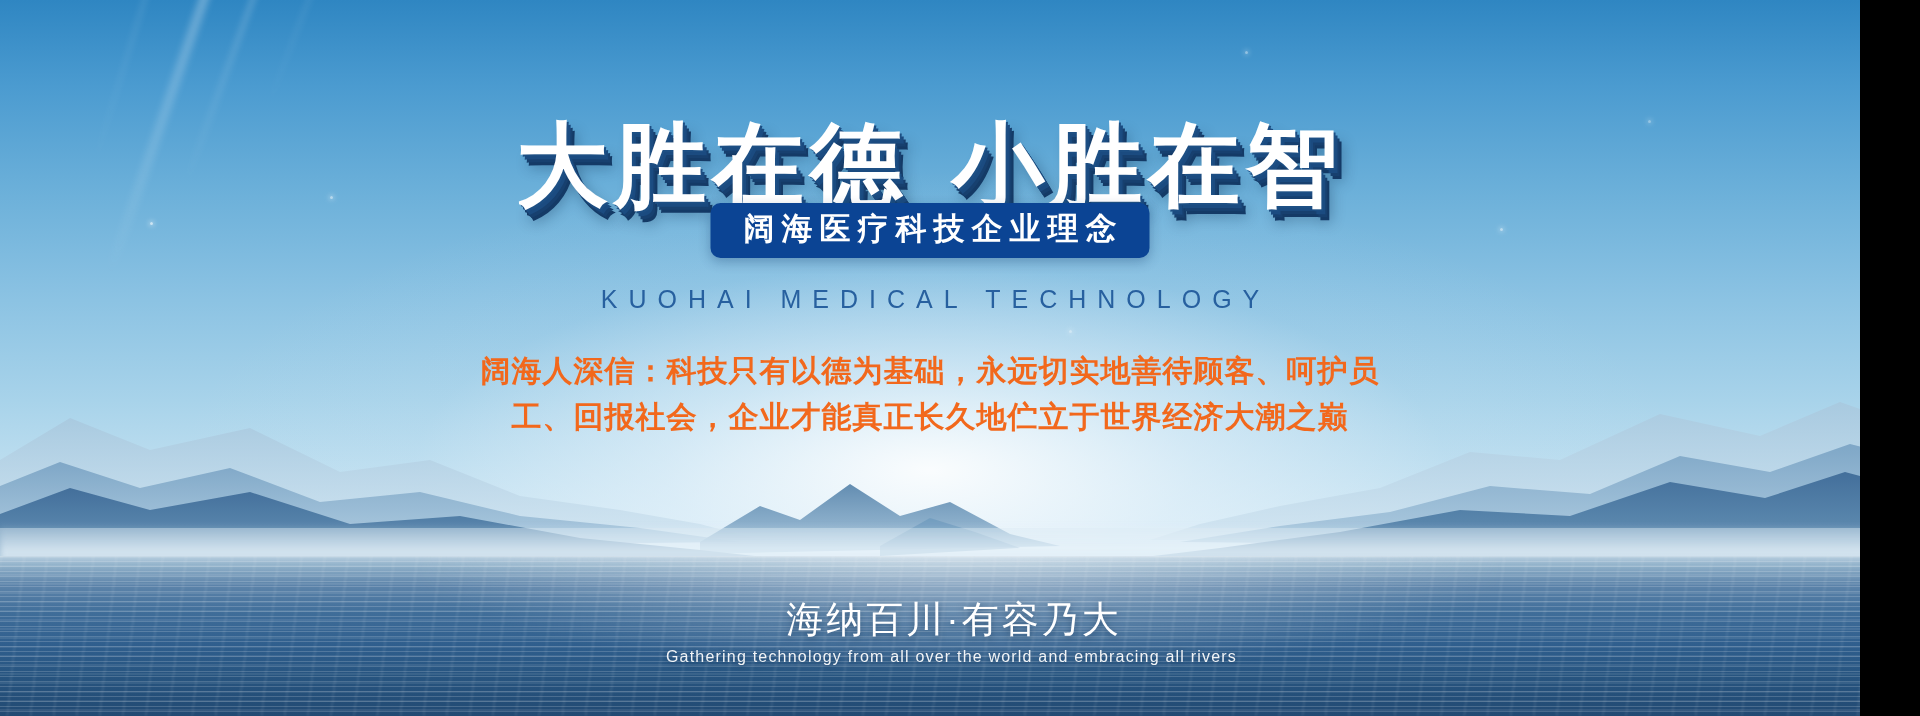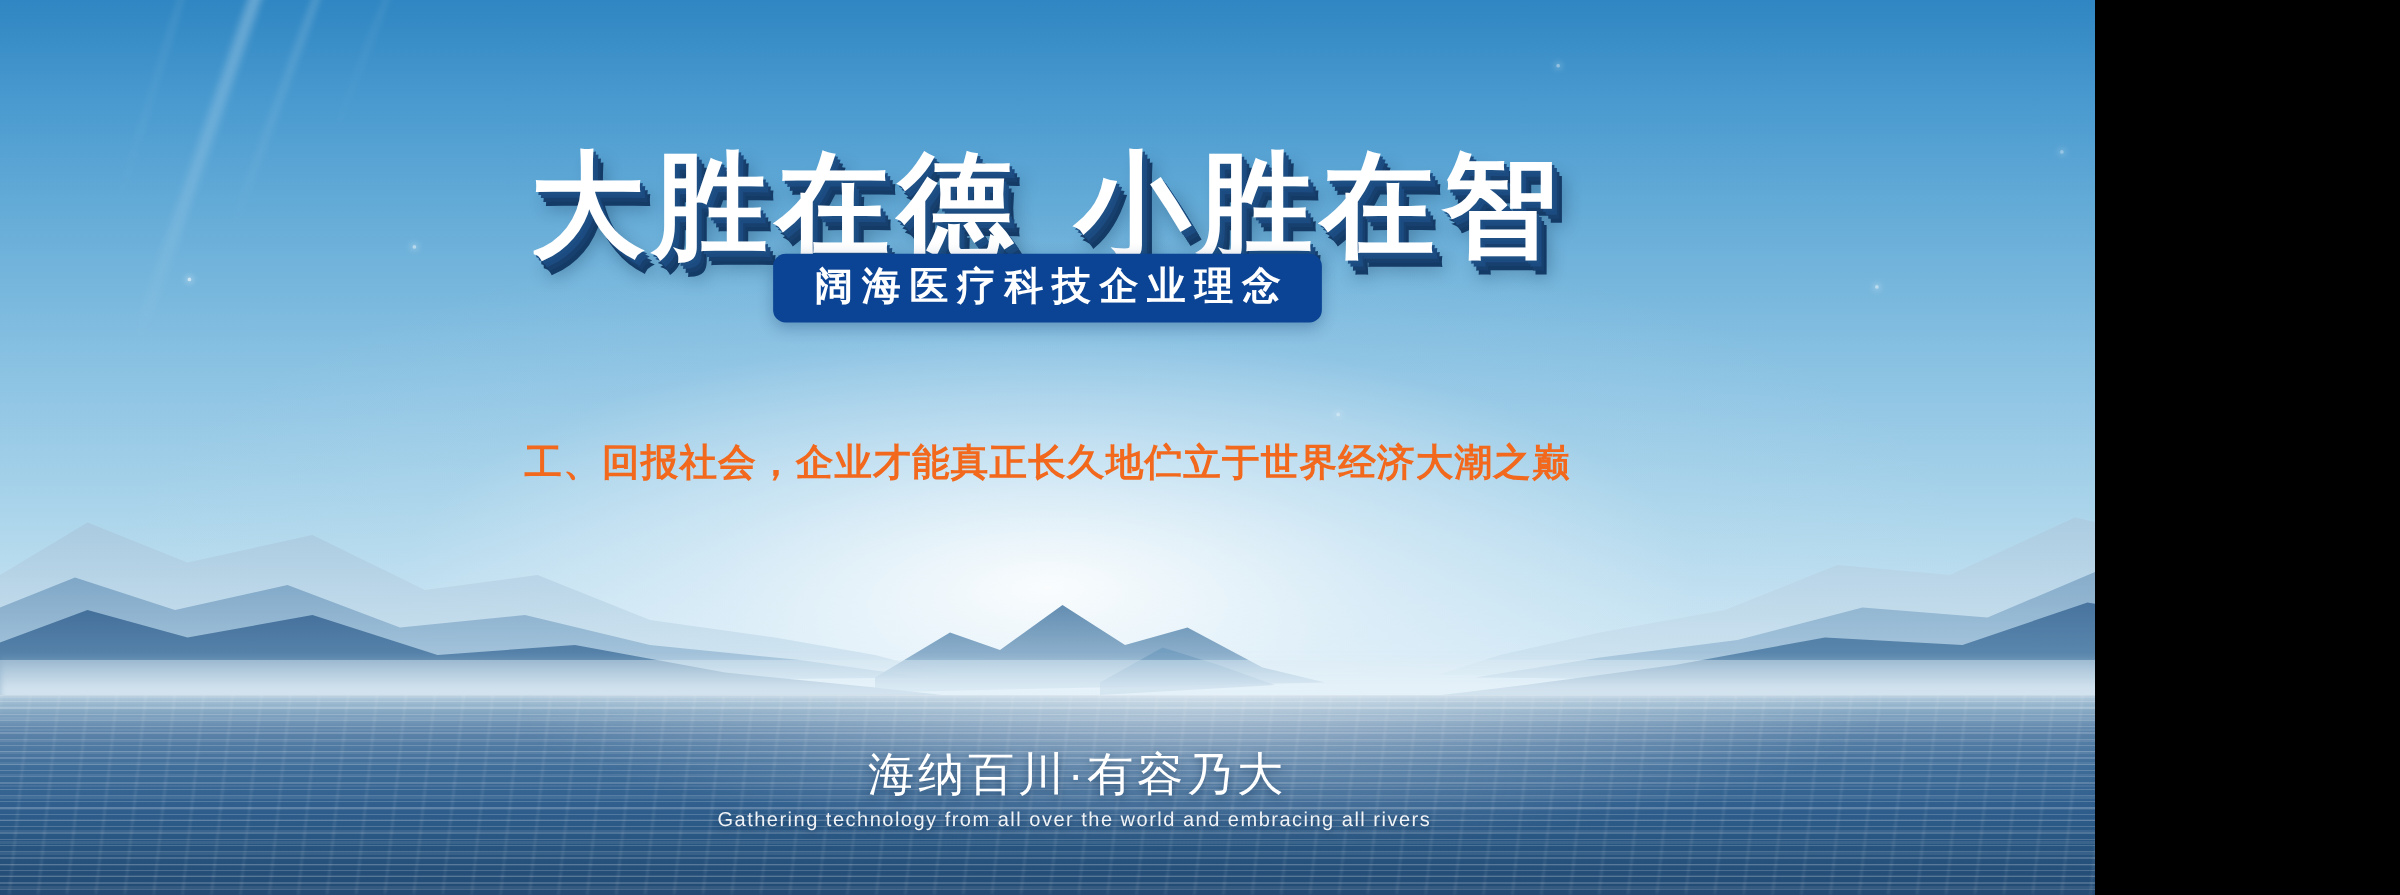--- a/index.html
+++ b/index.html
@@ -6,21 +6,21 @@
     margin: 0;
     padding: 0;
     background: #000;
   }
   body {
     font-family: "Liberation Sans", "DejaVu Sans", sans-serif;
   }
 
   #banner {
     position: relative;
-    width: 1676px;
+    width: 1860px;
     height: 716px;
     overflow: hidden;
     
     background:
       radial-gradient(ellipse 760px 300px at 50% 470px,
          rgba(255,255,255,0.92) 0%,
          rgba(235,245,252,0.55) 35%,
          rgba(210,232,246,0.10) 68%,
          rgba(255,255,255,0) 100%),
       linear-gradient(to bottom,
@@ -288,22 +288,24 @@
   </div>
 
   <div class="content">
 
     <h1 class="main-title"><span>大胜在德</span><span class="gap"></span><span>小胜在智</span></h1>
 
     <div class="badge">
       <span class="badge-text">阔海医疗科技企业理念</span>
     </div>
 
+    <div class="en-subtitle">KUOHAI MEDICAL TECHNOLOGY</div>
 
     <div class="statement">
+      <span class="statement-line">阔海人深信：科技只有以德为基础，永远切实地善待顾客、呵护员</span>
       <span class="statement-line">工、回报社会，企业才能真正长久地伫立于世界经济大潮之巅</span>
     </div>
 
     <div class="slogan">海纳百川·有容乃大</div>
     <div class="slogan-en">Gathering technology from all over the world and embracing all rivers</div>
 
   </div>
 </div>
 
 </body></html>

